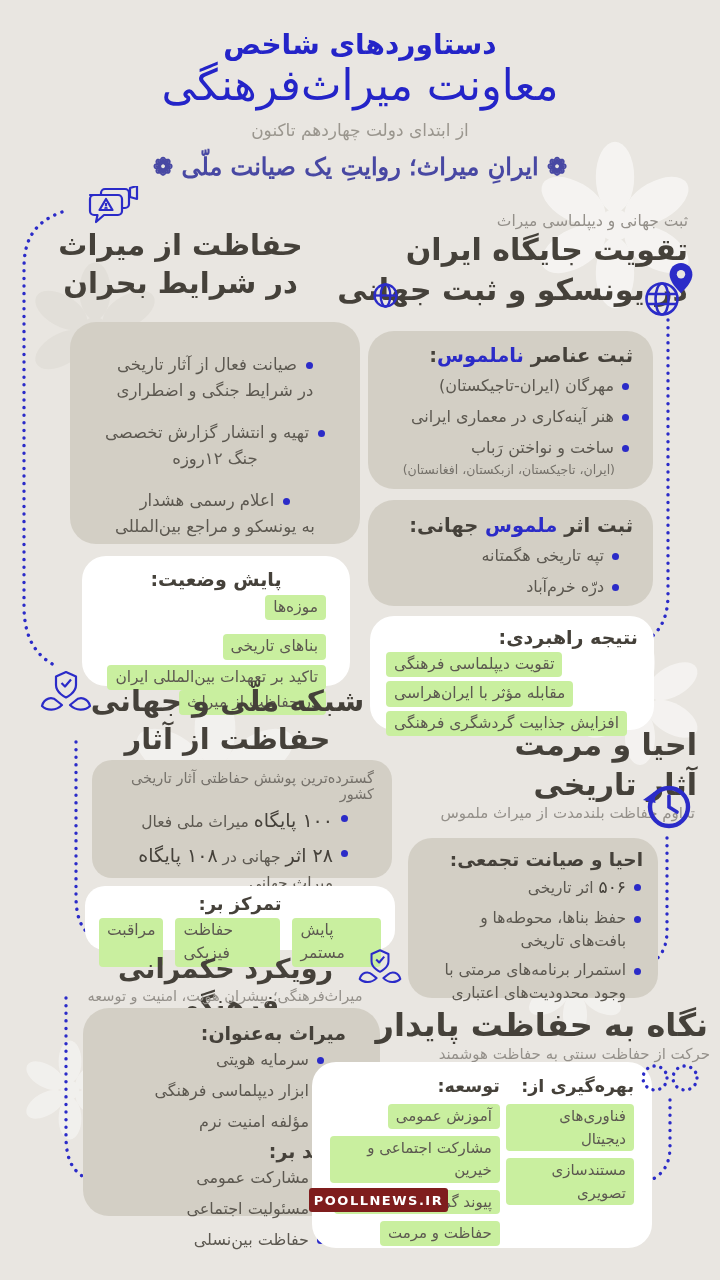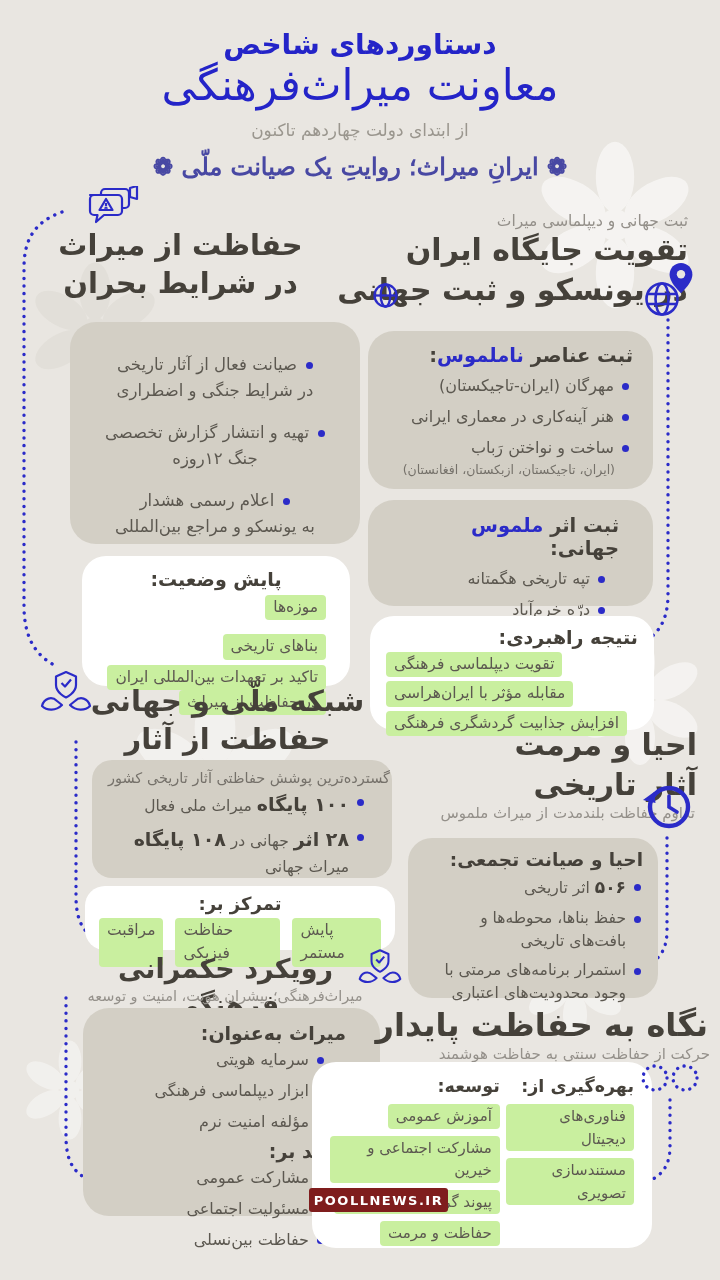--- a/index.html
+++ b/index.html
@@ -18,21 +18,21 @@
   .abs{position:absolute}
   .h-big{font-weight:bold;color:var(--ink);line-height:1.32}
   .gsmall{color:var(--gray)}
   .card{position:absolute;background:var(--card);border-radius:26px;z-index:3}
   .card.white{background:#ffffff;border-radius:24px}
   .ctitle{font-weight:bold;color:var(--ink);font-size:19px;margin-bottom:7px}
   .acc{color:var(--accent)}
   .blist{list-style:none;color:var(--body);font-size:16px;line-height:1.55}
   .blist li{position:relative;padding-right:15px;margin-bottom:6px}
   .blist li::before{content:"";position:absolute;right:0;top:9px;width:7px;height:7px;border-radius:50%;background:var(--accent)}
-  .num{font-weight:bold;font-size:19px;color:var(--ink)}
+  .num{font-weight:normal;font-size:19px;color:var(--ink)}
   .hl{background:var(--green);border-radius:4px;padding:1px 8px;display:inline-block;line-height:1.5}
   .c-b{text-align:center;color:var(--body);font-size:16.5px;line-height:1.6;margin-bottom:15px}
   .c-b .dot{display:inline-block;width:7px;height:7px;border-radius:50%;background:var(--accent);margin-left:9px;vertical-align:middle}
   .chips{display:flex;direction:ltr;justify-content:center;gap:12px}
   .header-kicker{width:100%;text-align:center;color:#2424c8;font-weight:bold;font-size:28px}
   .header-title{width:100%;text-align:center;color:#2424c8;font-weight:normal;font-size:43px}
   .header-sub{width:100%;text-align:center;color:#9a968e;font-size:17px}
   .callig{width:100%;text-align:center;color:#3b3b9e;font-size:24px;font-family:"DejaVu Serif",serif;font-weight:bold;opacity:.92}
   .ribbon{background:#7f1d1d;color:#fff;font-size:13px;font-weight:bold;letter-spacing:1.5px;display:flex;align-items:center;justify-content:center;border-radius:3px;direction:ltr}
   svg{display:block}
@@ -132,21 +132,21 @@
         <path d="M2,36 c2,-8 10,-10 15,-5 l5,4 c-6,6 -15,6 -20,1 z"></path>
         <path d="M50,36 c-2,-8 -10,-10 -15,-5 l-5,4 c6,6 15,6 20,1 z"></path>
       </g>
     </svg>
   </div>
   <div class="abs h-big" style="left:75px;top:682px;width:305px;text-align:center;font-size:29px;z-index:3">
     <div>شبکه ملّی و جهانی</div>
     <div>حفاظت از آثار</div>
   </div>
 
-  <div class="card" style="left:92px;top:760px;width:300px;height:118px;padding:10px 2px;border-radius:20px">
+  <div class="card" style="left:92px;top:760px;width:300px;height:118px;padding:10px 18px;border-radius:20px">
     <div style="font-size:14.5px;color:#75716a;text-align:right">گسترده‌ترین پوشش حفاظتی آثار تاریخی کشور</div>
     <ul class="blist" style="margin:4px 26px 0 0;font-size:15.5px">
       <li><span class="num">۱۰۰ پایگاه</span><span> میراث ملی فعال</span></li>
       <li><span class="num">۲۸ اثر</span><span> جهانی در </span><span class="num">۱۰۸ پایگاه</span><span> میراث جهانی</span></li>
       <li><span>توزیع جغرافیایی سراسری در کشور</span></li>
     </ul>
   </div>
 
   <div class="card white" style="left:85px;top:886px;width:310px;height:64px;padding:7px 14px;border-radius:20px">
     <div class="ctitle" style="font-size:18px;text-align:center;margin-bottom:4px">تمرکز بر:</div>
@@ -214,21 +214,21 @@
   <div class="card" style="left:368px;top:331px;width:285px;height:158px;padding:13px 20px">
     <div class="ctitle" style="font-size:19.5px"><span>ثبت عناصر </span><span class="acc">ناملموس</span><span>:</span></div>
     <ul class="blist" style="margin-right:4px">
       <li>مهرگان (ایران-تاجیکستان)</li>
       <li>هنر آینه‌کاری در معماری ایرانی</li>
       <li style="margin-bottom:2px">ساخت و نواختن رَباب</li>
     </ul>
     <div style="font-size:12.5px;color:#75716a;padding-right:18px">(ایران، تاجیکستان، ازبکستان، افغانستان)</div>
   </div>
 
-  <div class="card" style="left:368px;top:500px;width:285px;height:106px;padding:14px 34px">
+  <div class="card" style="left:368px;top:500px;width:285px;height:106px;padding:14px 20px">
     <div class="ctitle" style="font-size:19.5px"><span>ثبت اثر </span><span class="acc">ملموس</span><span> جهانی:</span></div>
     <ul class="blist" style="margin-right:14px">
       <li>تپه تاریخی هگمتانه</li>
       <li>درّه خرم‌آباد</li>
     </ul>
   </div>
 
   <div class="card white" style="left:370px;top:616px;width:284px;height:114px;padding:10px 16px">
     <div class="ctitle" style="text-align:right;margin-bottom:4px">نتیجه راهبردی:</div>
     <div style="font-size:15.5px;color:var(--body);text-align:left;direction:rtl">

